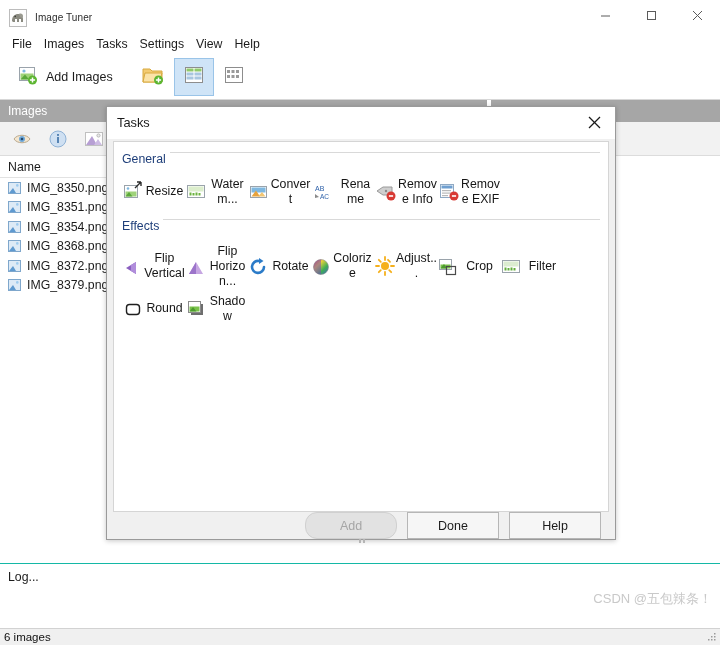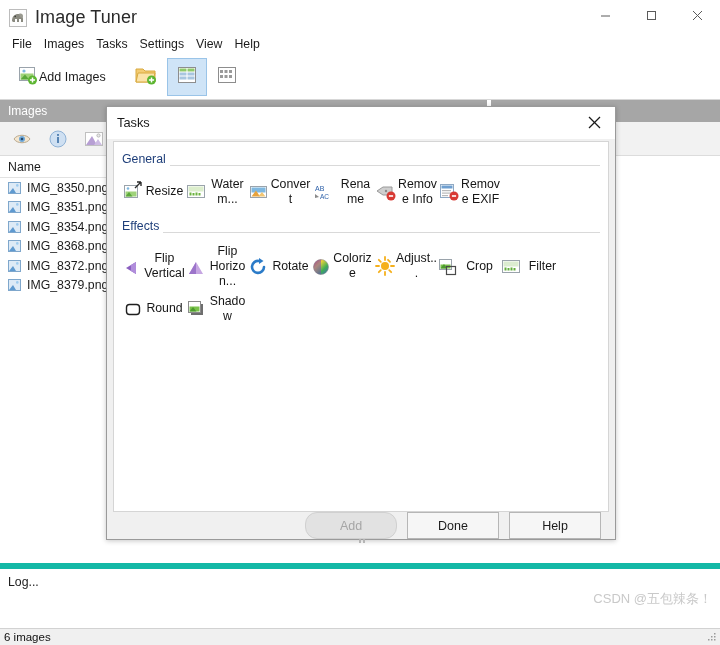--- a/index.html
+++ b/index.html
@@ -22,21 +22,21 @@
     position: absolute; left: 0; top: 0; width: 720px; height: 36px;
     background: #ffffff;
     border-bottom: 1px solid #ffffff;
     display: flex; align-items: center;
   }
   .app-icon {
     width: 18px; height: 18px; margin-left: 9px; margin-right: 8px;
     position: relative; flex: none;
   }
   .title-text {
-    font-size: 18px; color: #2b2b2b; letter-spacing: .1px;
+    font-size: 10px; color: #2b2b2b; letter-spacing: .1px;
   }
   .win-btns { margin-left: auto; display: flex; height: 36px; }
   .win-btn {
     width: 46px; height: 32px; display: flex; align-items: center; justify-content: center;
     color: #5a5a5a; font-size: 13px;
   }
   .win-btn svg { display:block; }
 
   
   .menubar {
@@ -48,21 +48,21 @@
     font-size: 12.3px; color: #1c1c1c; padding: 2px 6px; line-height: 16px;
   }
 
   
   .toolbar {
     position: absolute; left: 0; top: 55px; width: 720px; height: 45px;
     background: #ffffff; border-bottom: 1px solid #d7d7d7;
     display: flex; align-items: center; padding-left: 8px;
   }
   .tb-btn {
-    height: 38px; display: flex; align-items: center; 
+    height: 38px; display: flex; align-items: center; gap: 7px;
     padding: 0 8px; border: 1px solid transparent;
   }
   .tb-btn.sel { background: #cfe4f7; border: 1px solid #9ac4e8; }
   .tb-label { font-size: 12.5px; color: #1c1c1c; }
   .tb-sep { width: 10px; }
 
   
   .panel-left {
     position: absolute; left: 0; top: 100px; width: 488px; height: 460px;
     background: #ffffff;
@@ -90,21 +90,21 @@
     padding-left: 8px; font-size: 12.3px; color: #1c1c1c;
   }
   .file-ico { width: 13px; height: 12px; flex: none; }
   .red-chip {
     width: 26px; height: 10px; background: #e8a79e; border: 1px solid #d08a80; border-radius: 2px;
   }
 
   
   .log-area {
     position: absolute; left: 0; top: 563px; width: 720px; height: 65px;
-    background: #ffffff; border-top: 6px solid #14b8a6;
+    background: #ffffff; border-top: 1px solid #14b8a6;
     padding: 6px 8px; font-size: 12.3px; color: #1c1c1c;
   }
   .watermark {
     position: absolute; right: 8px; bottom: 20px;
     font-size: 13px; color: #c9c9c9; white-space: nowrap;
   }
   .statusbar {
     position: absolute; left: 0; bottom: 0; width: 720px; height: 17px;
     background: #f0f0f0; border-top: 1px solid #d2d2d2;
     display: flex; align-items: center; padding-left: 4px;
@@ -128,21 +128,21 @@
   .dlg-title-text { font-size: 12.8px; color: #1b1b1b; }
   .dlg-close {
     margin-left: auto; width: 42px; height: 30px;
     display: flex; align-items: center; justify-content: center; color: #1b1b1b;
   }
   .dlg-body {
     margin: 2px 6px 0 6px; background: #ffffff; border: 1px solid #d5d5d5;
     height: 372px; padding: 6px 8px 0 8px; overflow: hidden;
   }
   .group { margin-top: 4px; }
-  .group-head { display: flex; align-items: flex-end; gap: 4px; }
+  .group-head { display: flex; align-items: flex-start; gap: 4px; }
   .group-title { font-size: 12.3px; color: #1f3f7a; white-space: nowrap; }
   .group-line { flex: 1; height: 1px; background: #d9d9d9; }
   .grid {
     display: flex; flex-wrap: wrap; padding-top: 6px;
   }
   .task {
     width: 63px; padding-top: 2px; display: flex; flex-direction: row;
     align-items: center; text-align: center;
   }
   .task .ic { height: 24px; display: flex; align-items: flex-end; justify-content: center; }

